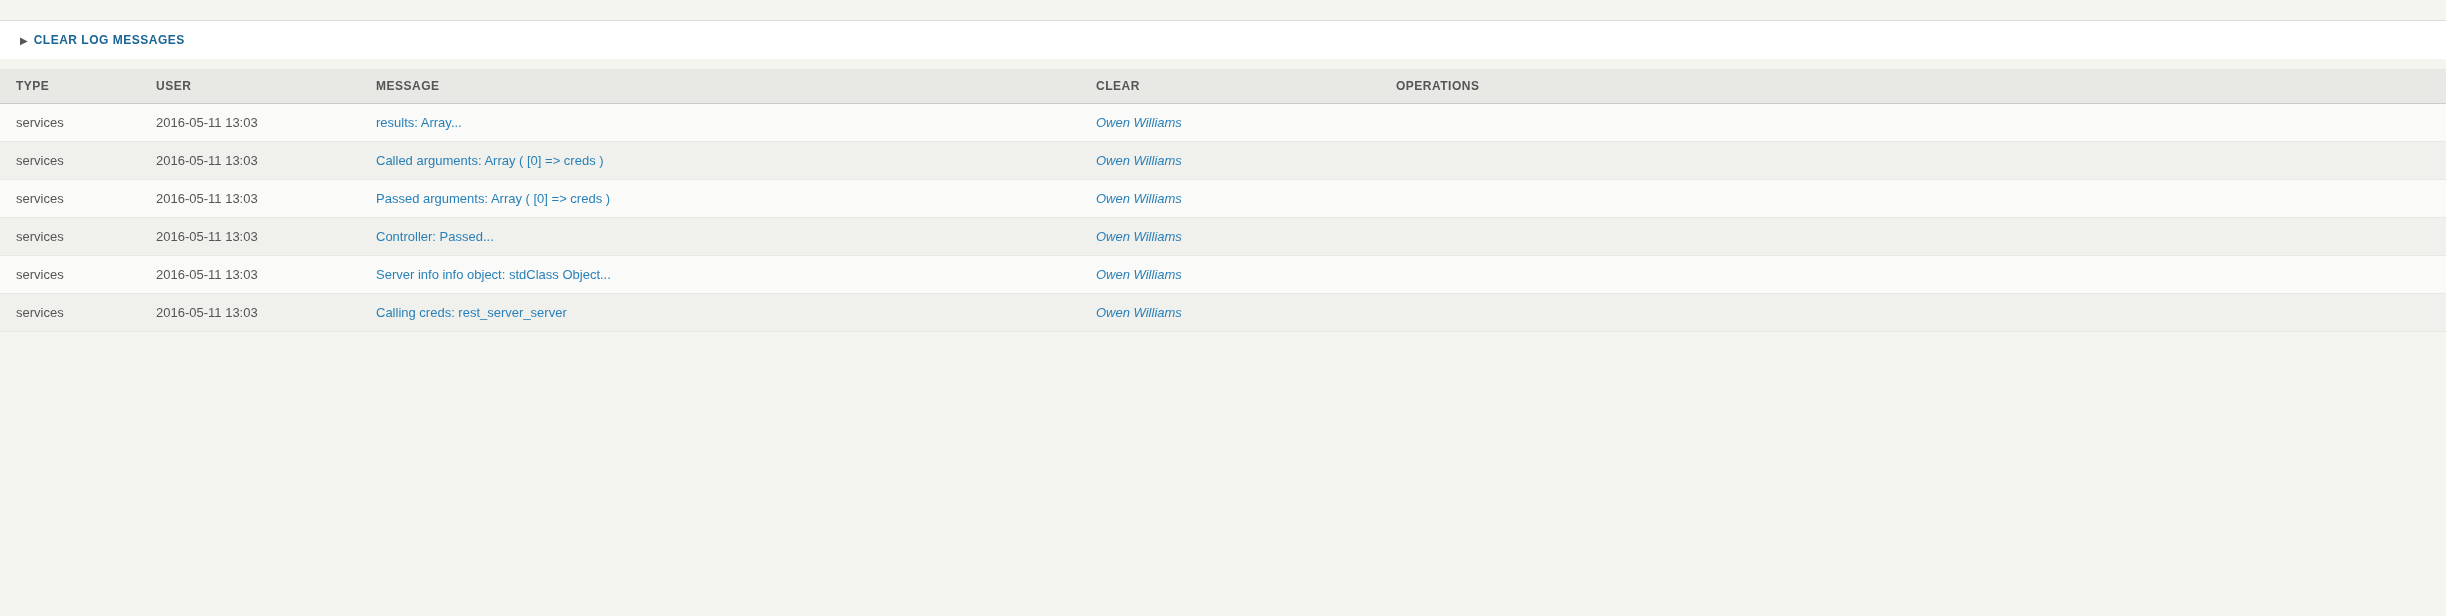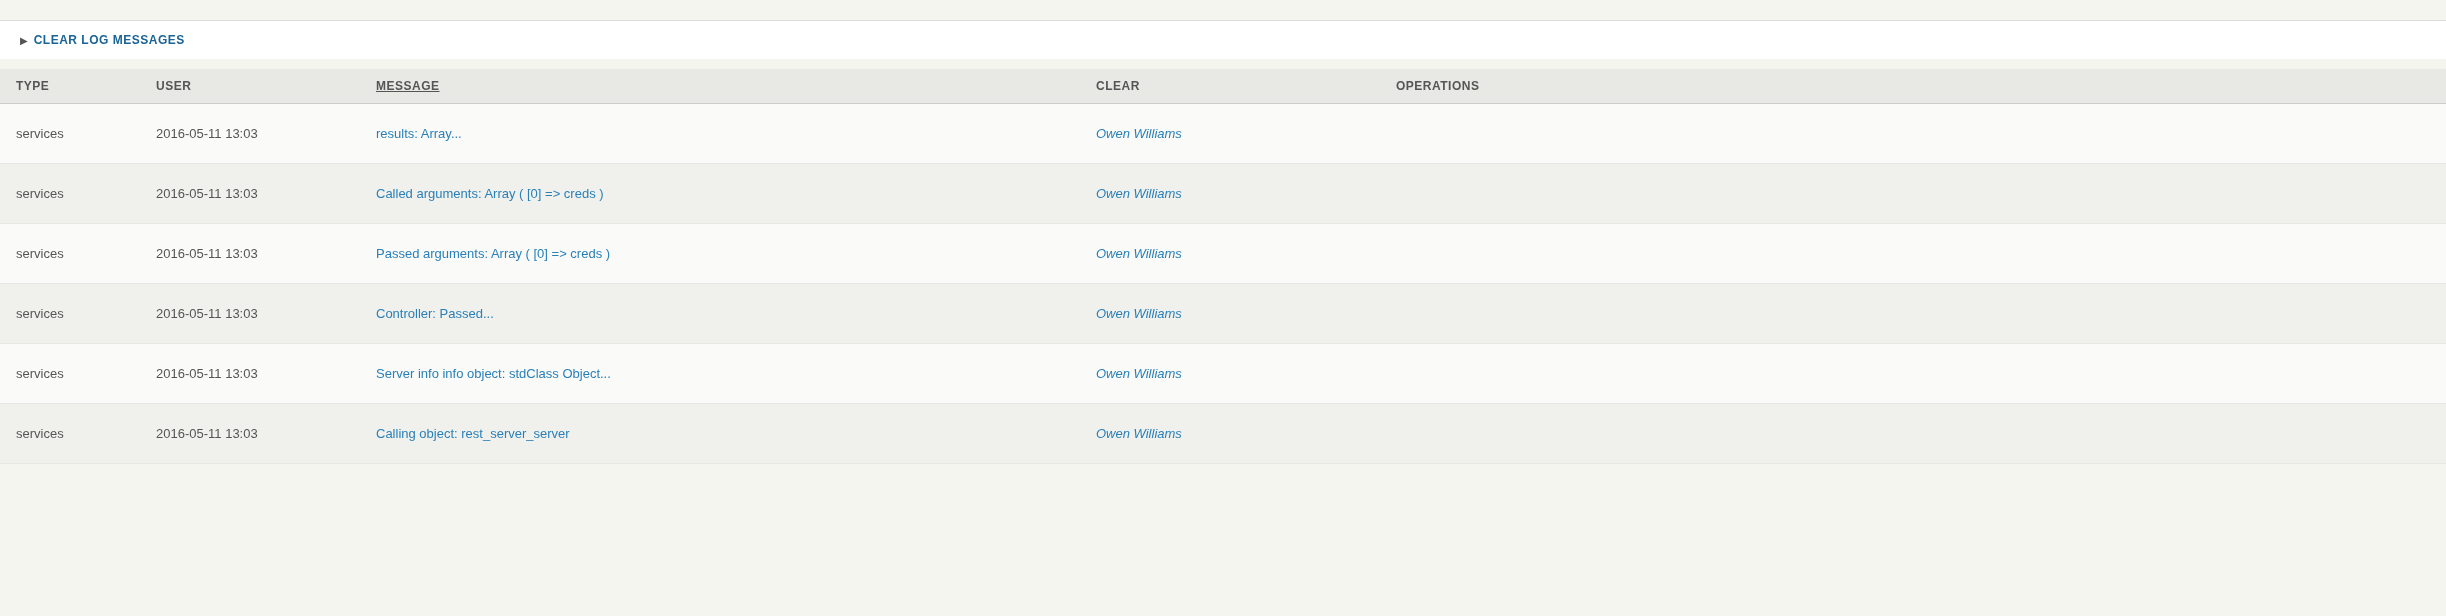--- a/index.html
+++ b/index.html
@@ -75,21 +75,21 @@
 
     .log-table tbody tr:nth-child(odd) {
       background-color: #fafaf8;
     }
 
     .log-table tbody tr:nth-child(even) {
       background-color: #f0f0ec;
     }
 
     .log-table tbody td {
-      padding: 22px 16px;
+      padding: 11px 16px;
       font-size: 13px;
       color: #555;
       vertical-align: middle;
     }
 
     .message-link {
       color: #2980b9;
       text-decoration: none;
       cursor: pointer;
       margin-top: 20px;
@@ -97,21 +97,21 @@
 
     .user-link {
       color: #2980b9;
       text-decoration: none;
       cursor: pointer;
       font-style: italic;
     }
 
     .col-type { width: 140px; }
     .col-date { width: 220px; }
-    .col-message { width: 720px; text-decoration: underline; }
+    .col-message { width: 720px; }
     .col-user { width: 300px; }
     .col-operations { width: auto; }
   </style>
 </head>
 <body>
 
 <div class="page-container">
 
   <div class="clear-log-section">
     <div class="clear-log-header">
@@ -162,20 +162,20 @@
         <tr>
           <td>services</td>
           <td>2016-05-11 13:03</td>
           <td><a class="message-link" href="#">Server info info object: stdClass Object...</a></td>
           <td><a class="user-link" href="#">Owen Williams</a></td>
           <td></td>
         </tr>
         <tr>
           <td>services</td>
           <td>2016-05-11 13:03</td>
-          <td><a class="message-link" href="#">Calling object: rest_server_server</a></td>
+          <td><a class="message-link" href="#">Calling creds: rest_server_server</a></td>
           <td><a class="user-link" href="#">Owen Williams</a></td>
           <td></td>
         </tr>
       </tbody>
   </table>
 
 </div>
 
 </body></html>

